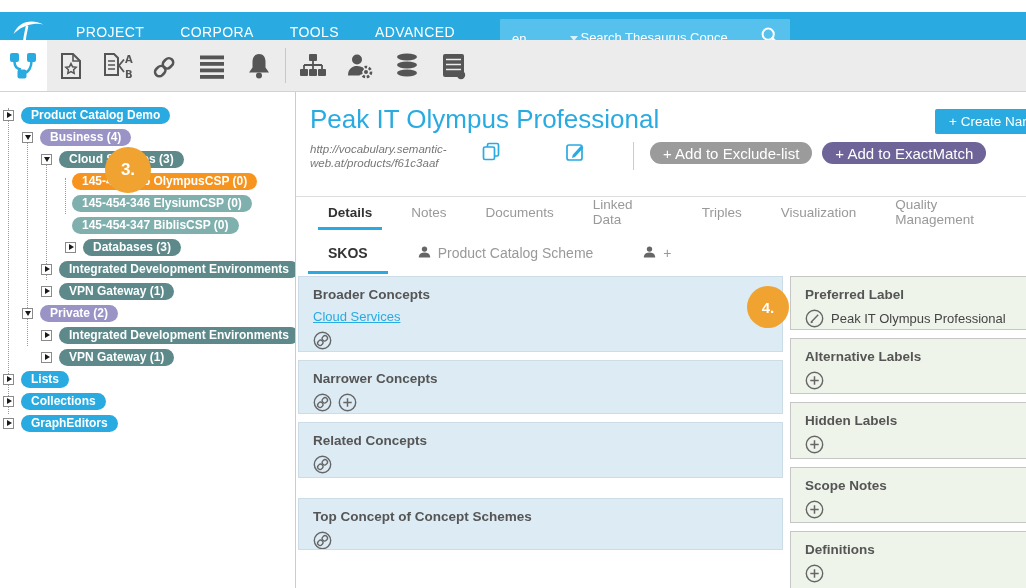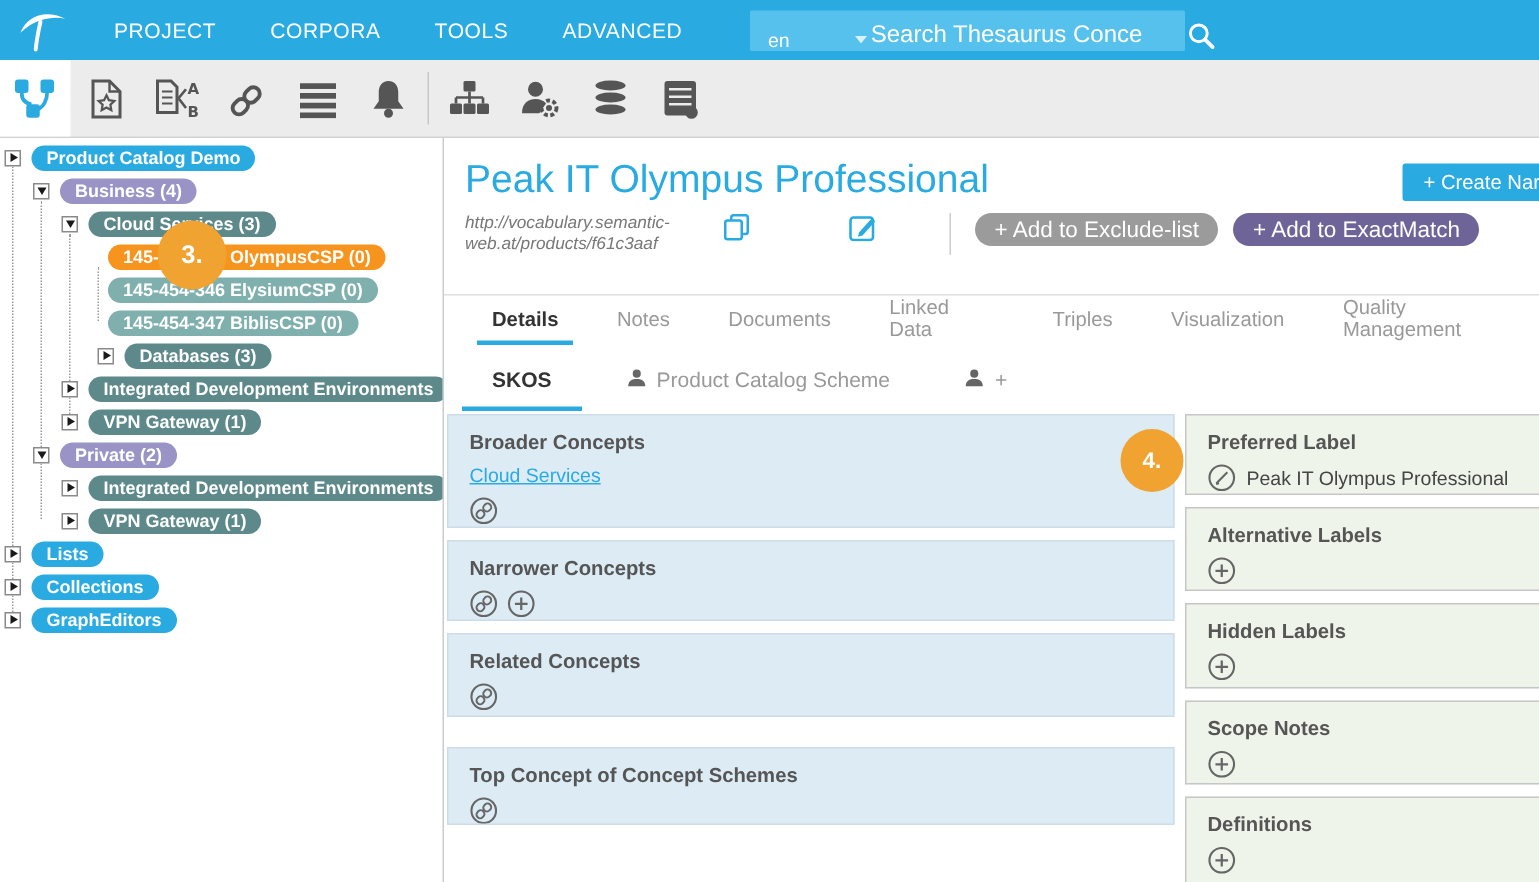--- a/index.html
+++ b/index.html
@@ -1,31 +1,31 @@
 <!DOCTYPE html>
 <html><head>
 <meta charset="utf-8">
 <style>
   html,body{margin:0;padding:0;background:#fff;}
   *{box-sizing:border-box;}
   #app{position:relative;width:1026px;height:588px;overflow:hidden;
        font-family:"Liberation Sans","DejaVu Sans",sans-serif;background:#fff;}
 
   
-  .topbar{position:absolute;left:0;top:0;width:100%;height:40px;background:#29abe2;
+  .topbar{position:absolute;left:0;top:12px;width:100%;height:40px;background:#29abe2;
           display:flex;align-items:center;}
   .logo{width:58px;display:flex;justify-content:center;align-items:center;cursor:pointer;}
   .menu{display:flex;gap:36px;margin-left:18px;}
   .menu-item{color:#fff;font-size:14px;letter-spacing:.4px;cursor:pointer;}
   .searchbox{position:absolute;left:500px;top:7px;width:290px;height:27px;background:#55c1ec;
              display:flex;align-items:flex-end;border-radius:1px;}
   .lang{display:flex;align-items:center;width:86px;padding-left:12px;color:#fff;font-size:13px;cursor:pointer;}
   .caret{width:0;height:0;border-left:4px solid transparent;border-right:4px solid transparent;
          border-top:5px solid #d9f1fb;margin-left:44px;}
-  .searchinput{flex:1;background:transparent;border:none;outline:none;color:#fff;font-size:16px;
+  .searchinput{flex:1;background:transparent;border:none;outline:none;color:#fff;font-size:13px;
                font-family:inherit;}
   .searchinput::placeholder{color:#fff;opacity:1;}
   .mag{margin:0 10px 0 2px;display:flex;cursor:pointer;}
 
   
   .toolbar{position:absolute;left:0;top:40px;width:100%;height:52px;background:#ececec;
            border-bottom:1px solid #d2d2d2;display:flex;align-items:stretch;}
   .tcell{width:47px;display:flex;align-items:center;justify-content:center;cursor:pointer;}
   .tcell.active{background:#fff;}
   .tdivider{width:1px;background:#c8c8c8;margin:8px 3px;}
@@ -201,21 +201,21 @@
           <circle cx="21" cy="23" r="4.2" fill="#555"></circle>
         </svg>
       </div>
     </div>
 
   <div class="treepanel" id="tree">
       <div class="guides" style="left: 8px; top: 16px; height: 306px;"></div>
       <div class="guides" style="left: 27px; top: 42px; height: 212px;"></div>
       <div class="guides" style="left: 46px; top: 64px; height: 124px;"></div>
       <div class="guides" style="left: 65px; top: 86px; height: 36px;"></div>
-      <div class="trow" style="padding-left: 3px; margin-top: 2px;">
+      <div class="trow" style="padding-left: 3px; margin-top: 12px;">
         <span class="tog">
           <span class="tri-r"></span>
         </span>
         <span class="pill c-blue">Product Catalog Demo</span>
       </div>
       <div class="trow" style="padding-left: 22px;">
         <span class="tog">
           <span class="tri-d"></span>
         </span>
         <span class="pill c-purple">Business (4)</span>

